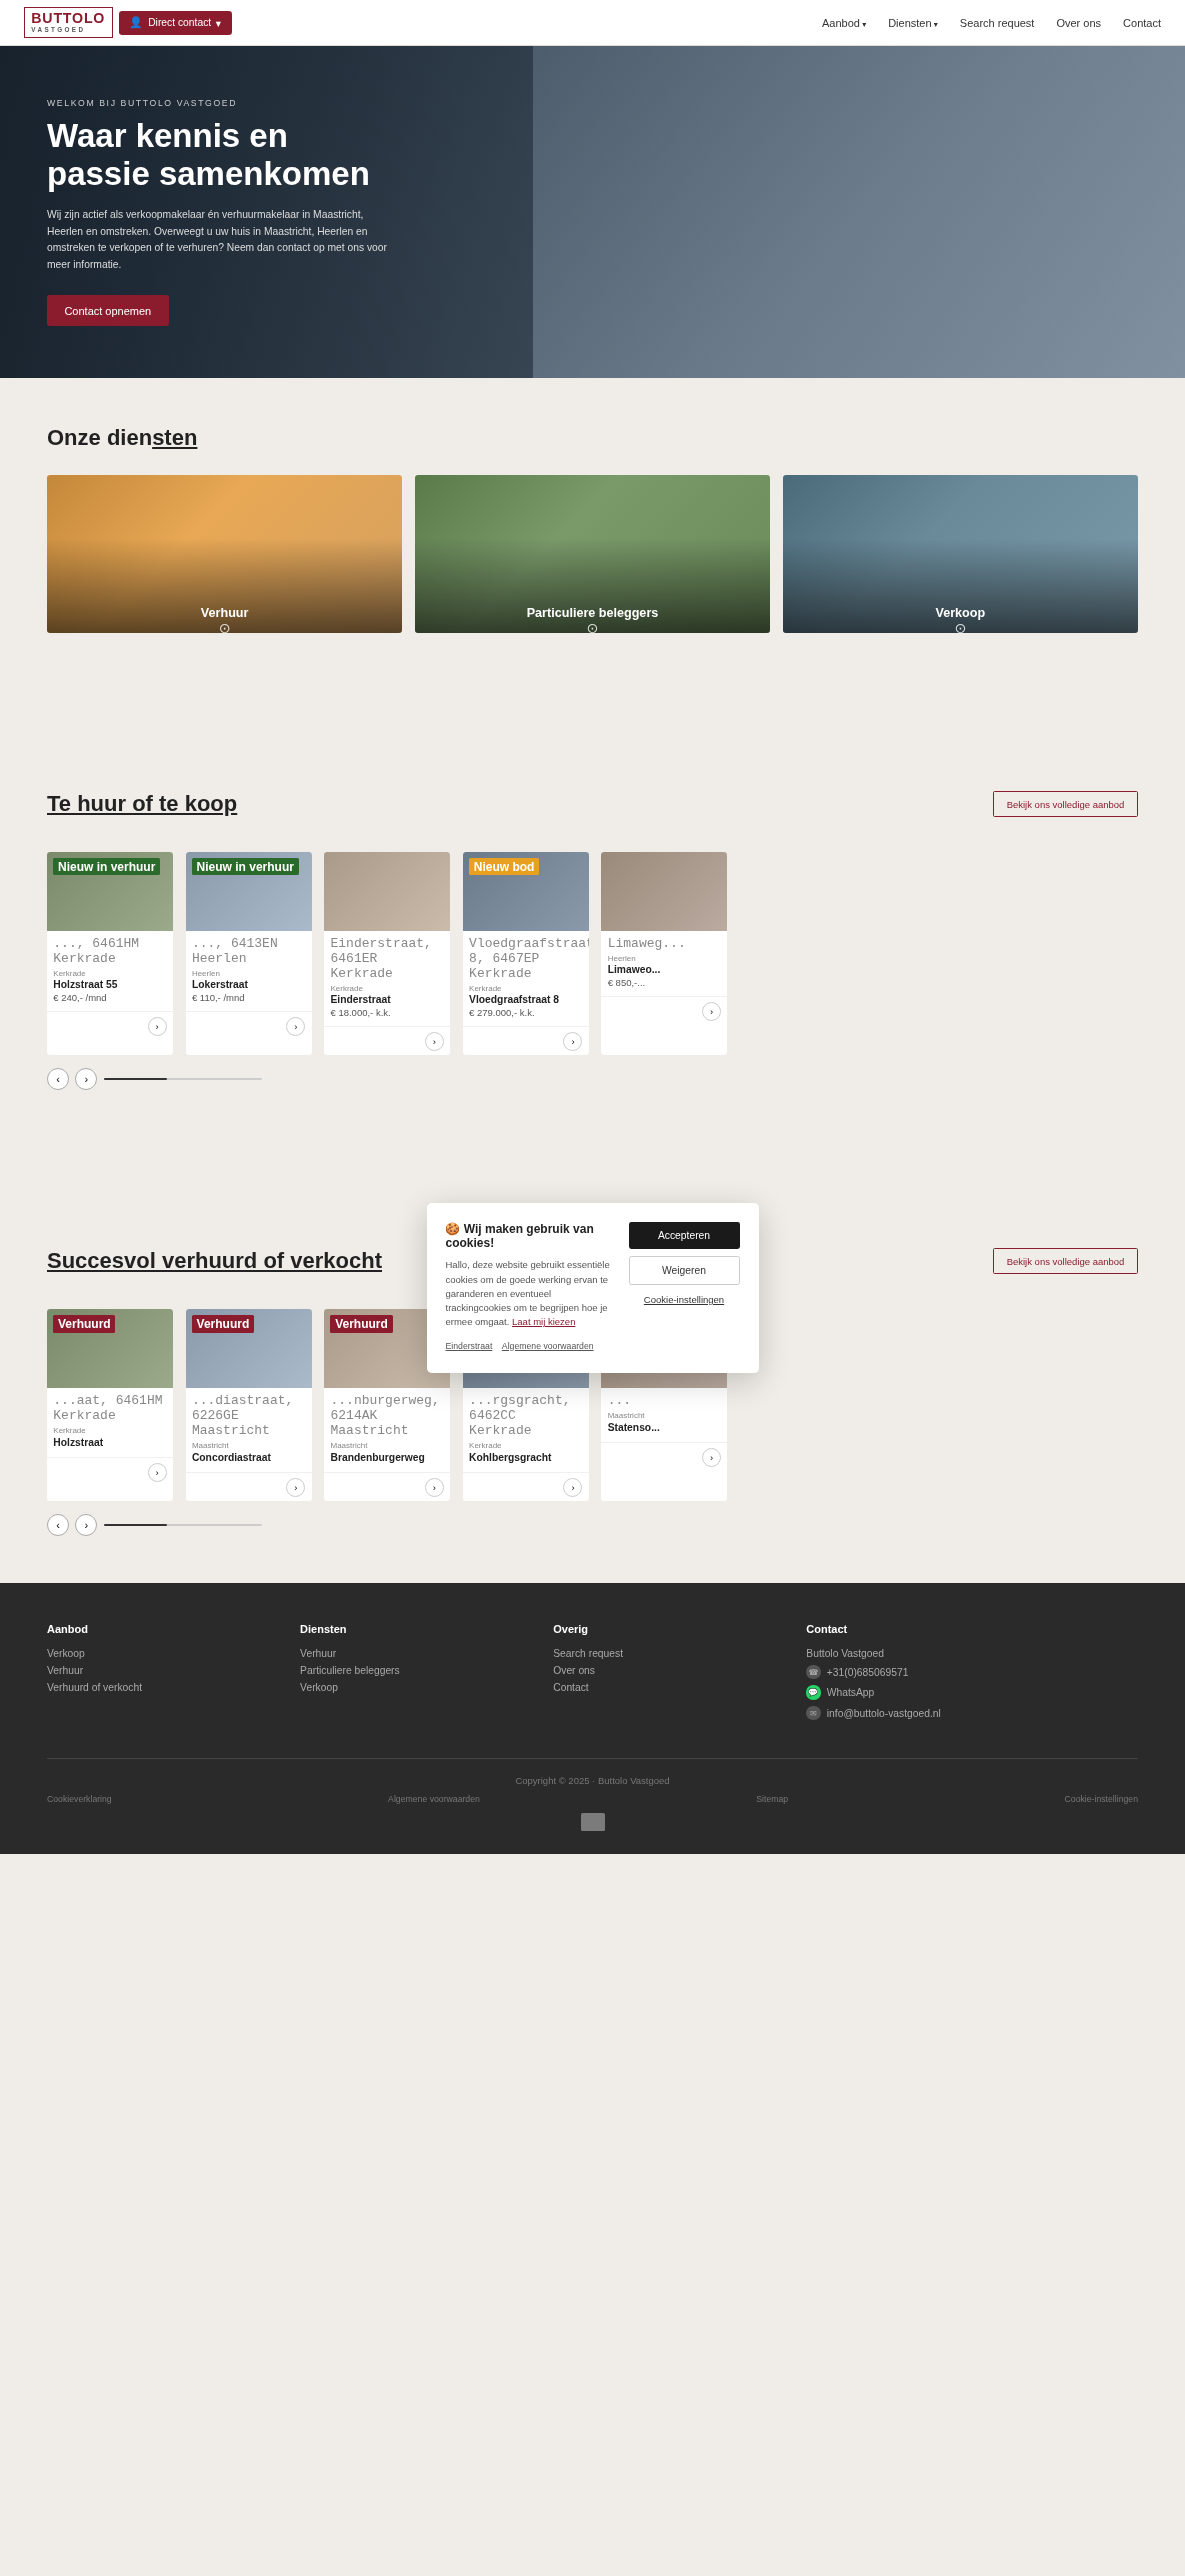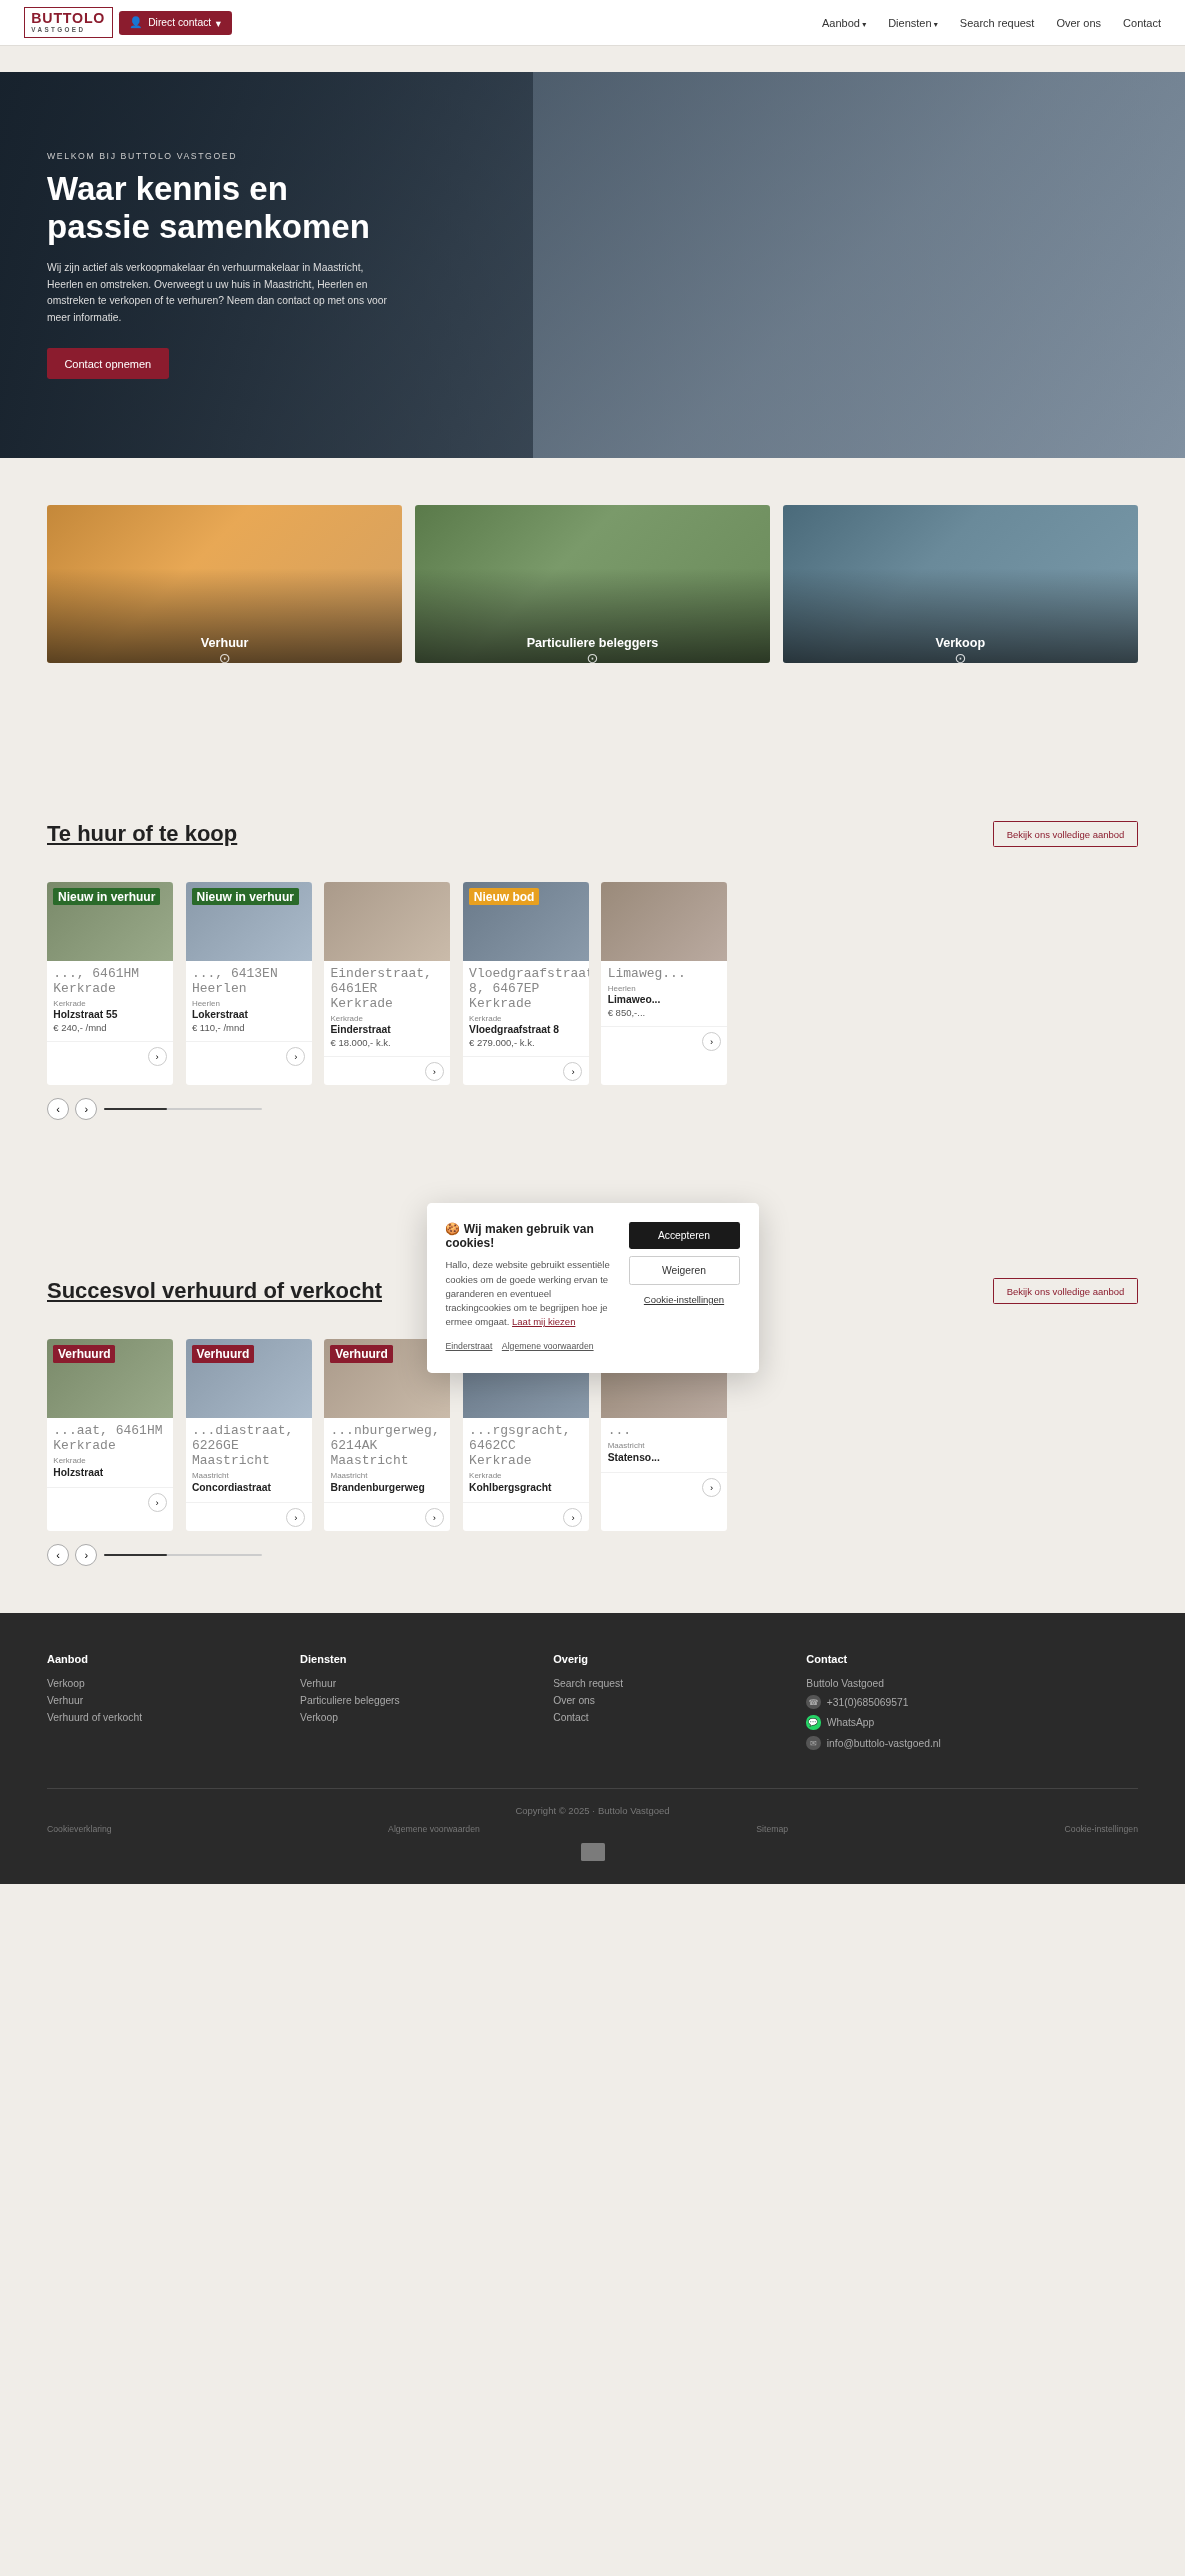--- a/index.html
+++ b/index.html
@@ -25,22 +25,22 @@
       background: #8b1c2e; color: white; border: none; border-radius: 3.2px;
       padding: 5.5px 11px; cursor: pointer; font-size: 10.3px; display: flex; align-items: center; gap: 4.7px;
     }
     .direct-contact-btn .dc-icon { font-size: 11px; }
     nav { display: flex; align-items: center; gap: 22px; }
     nav a { text-decoration: none; color: #333; font-size: 11px; cursor: pointer; }
     .nav-has-arrow::after { content: ' ▾'; font-size: 8px; }
 
     
     .hero {
-      margin-top: 72px;
-      height: 386px; position: relative; overflow: hidden;
+      margin-top: 46px;
+      height: 332px; position: relative; overflow: hidden;
       background: linear-gradient(135deg, #2a3a4a 0%, #4a5a6a 40%, #6a7a8a 100%);
       display: flex; align-items: center;
     }
     .hero-overlay {
       position: absolute; inset: 0;
       background: linear-gradient(to right, rgba(20,30,40,0.85) 0%, rgba(20,30,40,0.3) 60%, transparent 100%);
     }
     .hero-statue {
       position: absolute; right: 0; top: 0; bottom: 0; width: 55%;
       background: linear-gradient(135deg, #5a6a7a 0%, #7a8a9a 50%, #8a9aaa 100%);
@@ -225,20 +225,21 @@
         <button class="btn-decline">Weigeren</button>
         <button class="btn-settings">Cookie-instellingen</button>
       </div>
     </div>
   </div>
 </div>
 
 <main>
 
   <div class="section">
+    <h2 class="section-title">Onze dien<span style="text-decoration:underline">sten</span></h2>
     <div class="diensten-grid">
       <div class="dienst-card">
         <div class="dienst-img dienst-img-verhuur"></div>
         <div class="dienst-overlay"></div>
         <div class="dienst-label">Verhuur</div>
         <div class="dienst-arrow">⊙</div>
       </div>
       <div class="dienst-card">
         <div class="dienst-img dienst-img-beleggers"></div>
         <div class="dienst-overlay"></div>

